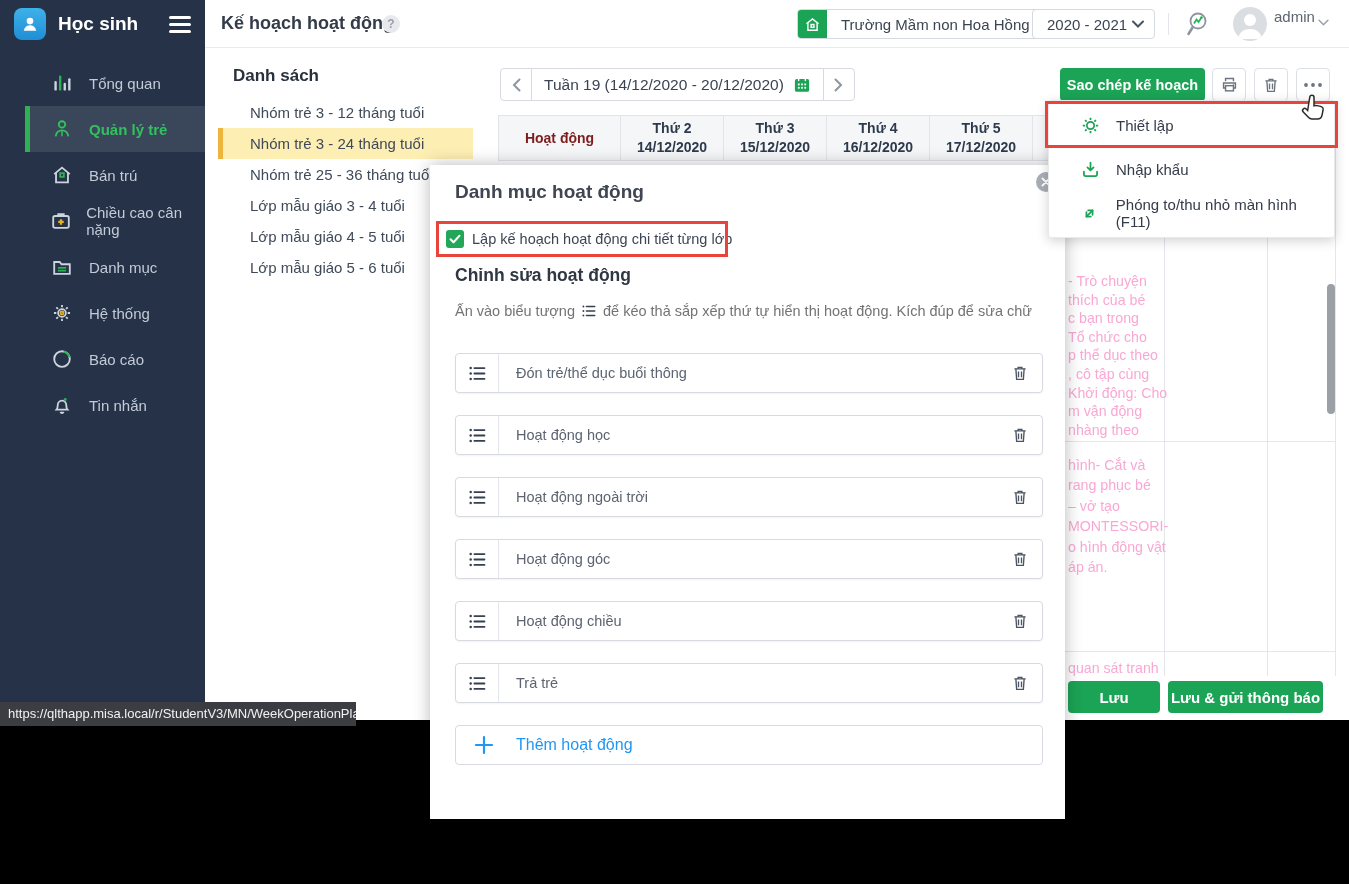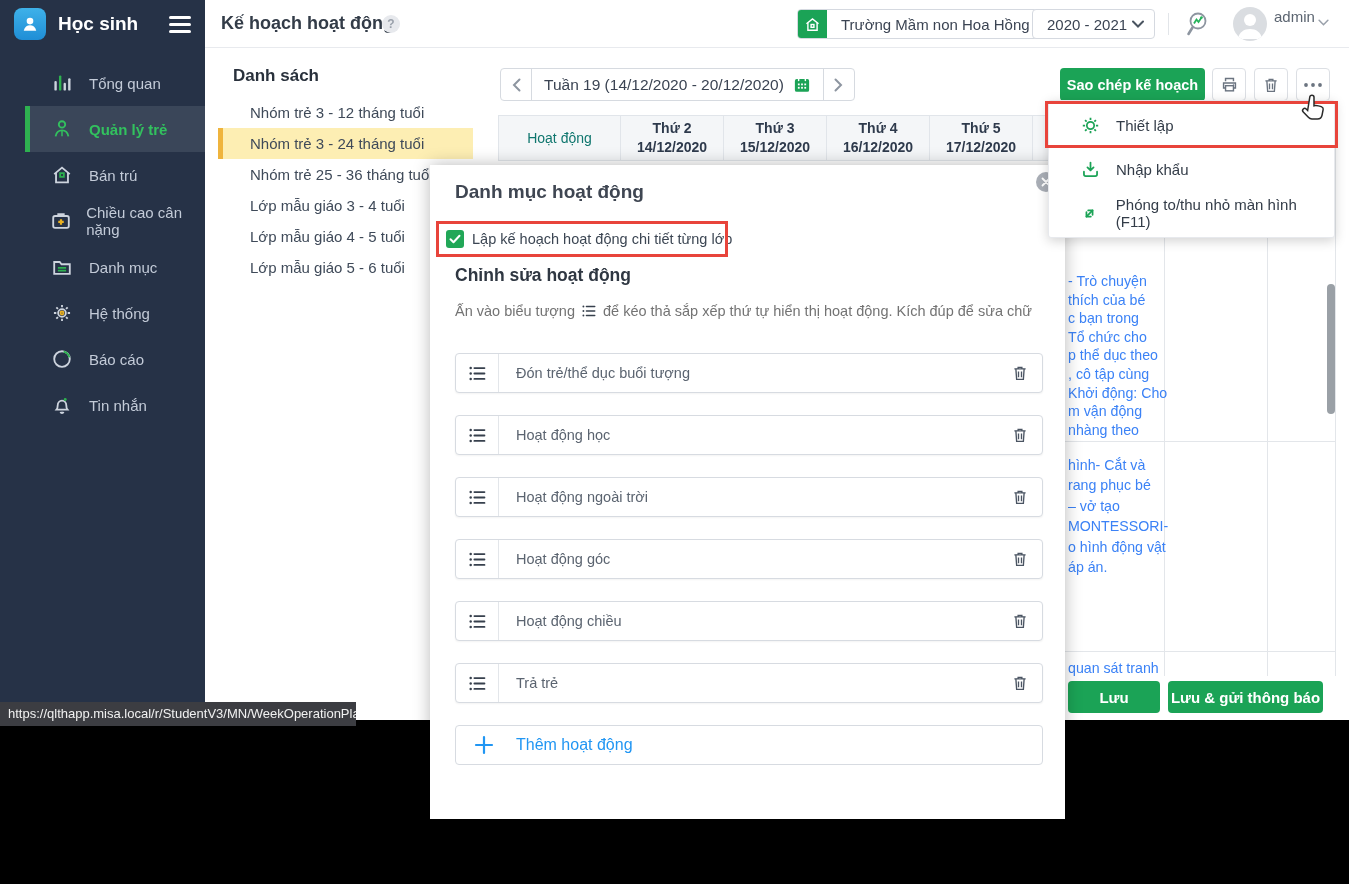--- a/index.html
+++ b/index.html
@@ -52,28 +52,28 @@
   .week-nav { left:500px; top:68px; height:33px; display:flex; align-items:stretch; border:1px solid #d6dae0; border-radius:4px; background:#fff; }
   .wn-btn { width:30px; display:flex; align-items:center; justify-content:center; color:#8d95a0; cursor:pointer; }
   .wn-center { display:flex; align-items:center; gap:9px; padding:0 12px; border-left:1px solid #d6dae0; border-right:1px solid #d6dae0; cursor:pointer; }
   .wn-label { font-size:15.5px; color:#3b4453; }
   .btn-green { background:#1ba356; color:#fff; border:none; border-radius:4px; font-weight:700; font-family:inherit; cursor:pointer; }
   .copy-btn { left:1060px; top:68px; width:145px; height:33px; font-size:14.5px; }
   .tool-btn { top:68px; width:34px; height:33px; background:#fff; border:1px solid #dcdfe4; border-radius:4px; display:flex; align-items:center; justify-content:center; color:#6b7480; cursor:pointer; }
 
   
   .thead { left:498px; top:115px; width:837px; height:46px; background:#f4f6f8; border:1px solid #e1e5ea; display:flex; }
-  .th-col0 { width:122px; display:flex; align-items:center; justify-content:center; font-size:14px; font-weight:400; color:#0f766e; border-right:1px solid #e1e5ea; }
+  .th-col0 { width:122px; display:flex; align-items:center; justify-content:center; font-size:14px; font-weight:700; color:#7f1d1d; border-right:1px solid #e1e5ea; }
   .th-days { display:flex; }
   .th-day { width:103px; display:flex; flex-direction:column; align-items:center; justify-content:center; font-size:14px; font-weight:700; color:#2e3a4c; border-right:1px solid #e1e5ea; line-height:19px; }
 
   
   .tbl-vline { width:1px; background:#e3e6ea; }
   .tbl-hline { height:1px; background:#e3e6ea; }
-  .frag { color:#3b82f6; font-size:14.2px; }
+  .frag { color:#f9a8d4; font-size:14.2px; }
   .frag .frag-line { white-space:nowrap; }
   .scroll-thumb { left:1327px; top:284px; width:8px; height:130px; border-radius:4px; background:#9aa0a6; cursor:pointer; }
   .save-btn { left:1068px; top:681px; width:92px; height:32px; font-size:15px; }
   .save-notify-btn { left:1168px; top:681px; width:155px; height:32px; font-size:15px; }
 
   
   .ctx-menu { left:1048px; top:100px; width:287px; background:#fff; border:1px solid #e7e9ed; border-radius:3px; box-shadow:0 3px 12px rgba(0,0,0,.18); z-index:30; padding:2px 0; }
   .ctx-item { display:flex; align-items:center; gap:15px; height:44px; padding-left:30px; font-size:15px; color:#333c48; cursor:pointer; }
   .ctx-ico { width:22px; height:22px; color:#1ba356; display:flex; align-items:center; justify-content:center; }
   .red-box { border:3px solid #e8443b; z-index:31; pointer-events:none; }
@@ -449,21 +449,21 @@
 
     <div class="act-row">
           <span class="act-handle">
             <svg width="19" height="17" viewBox="0 0 24 22" fill="none" stroke="currentColor" stroke-width="2.4" stroke-linecap="round">
               <circle cx="3.2" cy="4" r="1.6" fill="currentColor" stroke="none"></circle>
               <circle cx="3.2" cy="11" r="1.6" fill="currentColor" stroke="none"></circle>
               <circle cx="3.2" cy="18" r="1.6" fill="currentColor" stroke="none"></circle>
               <path d="M8 4h13M8 11h13M8 18h13"></path>
             </svg>
           </span>
-          <span class="act-label">Đón trẻ/thể dục buổi tượng</span>
+          <span class="act-label">Đón trẻ/thể dục buổi thông</span>
           <span class="act-trash">
             <svg width="18" height="18" viewBox="0 0 24 24" fill="none" stroke="currentColor" stroke-width="1.8">
               <path d="M4.5 6.5h15M9.5 6.5v-2h5v2"></path>
               <path d="M6.5 6.5l1 14h9l1-14"></path>
               <path d="M10 10v7.5M14 10v7.5"></path>
             </svg>
           </span>
         </div>
         <div class="act-row">
           <span class="act-handle">

